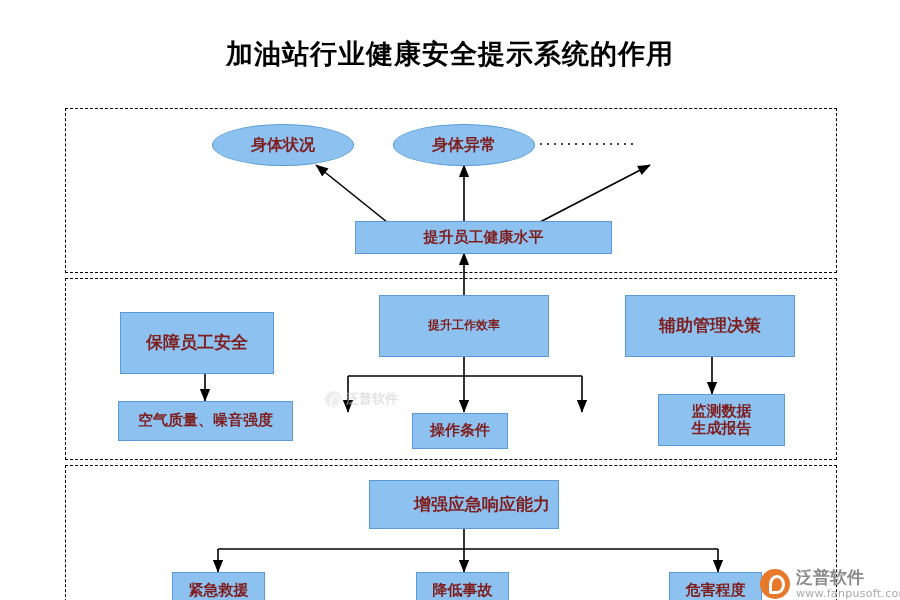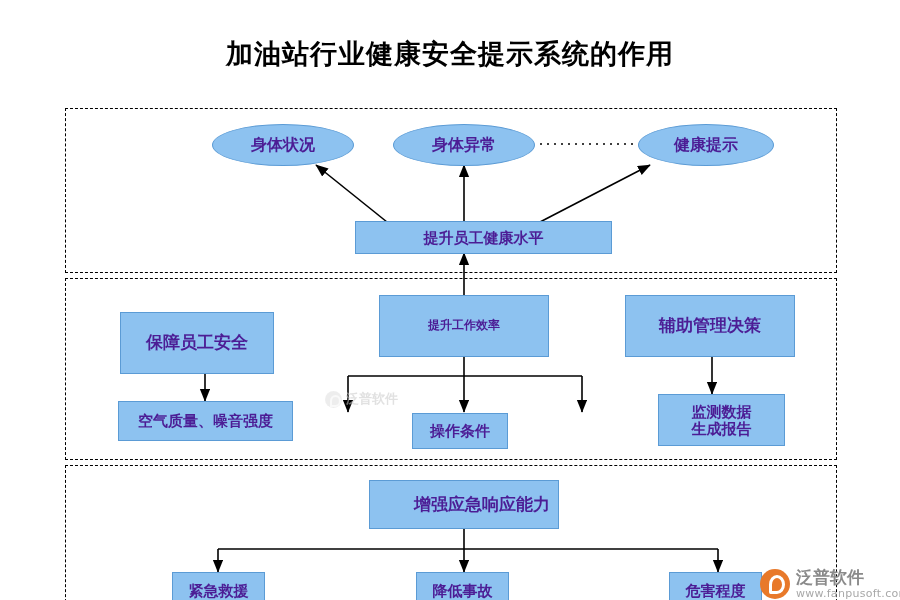--- a/index.html
+++ b/index.html
@@ -40,24 +40,24 @@
   }
   .node {
     position: absolute;
     background: #8DC2F0;
     border: 1px solid #5B9BD5;
     box-sizing: border-box;
     display: flex;
     align-items: center;
     justify-content: center;
     text-align: center;
-    color: #4c1d95;
+    color: #7f1d1d;
     font-weight: bold;
     line-height: 1.15;
-    font-family: Liberation Sans, sans-serif;
+    font-family: Liberation Serif, serif;
   }
   .ellipse {
     border-radius: 50%;
   }
   svg.arrows {
     position: absolute;
     left: 0; top: 0;
     width: 900px;
     height: 600px;
     pointer-events: none;
@@ -173,21 +173,20 @@
 
     <line x1="464" y1="501" x2="464" y2="521" stroke="#000000" stroke-width="1.6"></line>
     <line x1="218" y1="521" x2="718" y2="521" stroke="#000000" stroke-width="1.6"></line>
     <line x1="218" y1="521" x2="218" y2="544" stroke="#000000" stroke-width="1.6" marker-end="url(#ah)"></line>
     <line x1="464" y1="521" x2="464" y2="544" stroke="#000000" stroke-width="1.6" marker-end="url(#ah)"></line>
     <line x1="718" y1="521" x2="718" y2="544" stroke="#000000" stroke-width="1.6" marker-end="url(#ah)"></line>
   </svg>
 
   <div class="node ellipse" style="left:212px; top:96px; width:142px; height:42px; font-size:16px;">身体状况</div>
   <div class="node ellipse" style="left:393px; top:96px; width:142px; height:42px; font-size:16px;">身体异常</div>
-  <div class="node ellipse" style="left:638px; top:96px; width:136px; height:42px; font-size:16px;">健康提示</div>
 
   <div class="node" style="left:355px; top:193px; width:257px; height:33px; font-size:15px;">提升员工健康水平</div>
 
   <div class="node" style="left:120px; top:284px; width:154px; height:62px; font-size:17px;">保障员工安全</div>
   <div class="node" style="left:379px; top:267px; width:170px; height:62px; font-size:12px;">提升工作效率</div>
   <div class="node" style="left:625px; top:267px; width:170px; height:62px; font-size:17px;">辅助管理决策</div>
 
   <div class="node" style="left:118px; top:373px; width:175px; height:40px; font-size:15px;">空气质量、噪音强度</div>
   <div class="node" style="left:412px; top:385px; width:96px; height:36px; font-size:15px;">操作条件</div>
   <div class="node" style="left:658px; top:366px; width:127px; height:52px; font-size:15px; flex-direction:column;">

